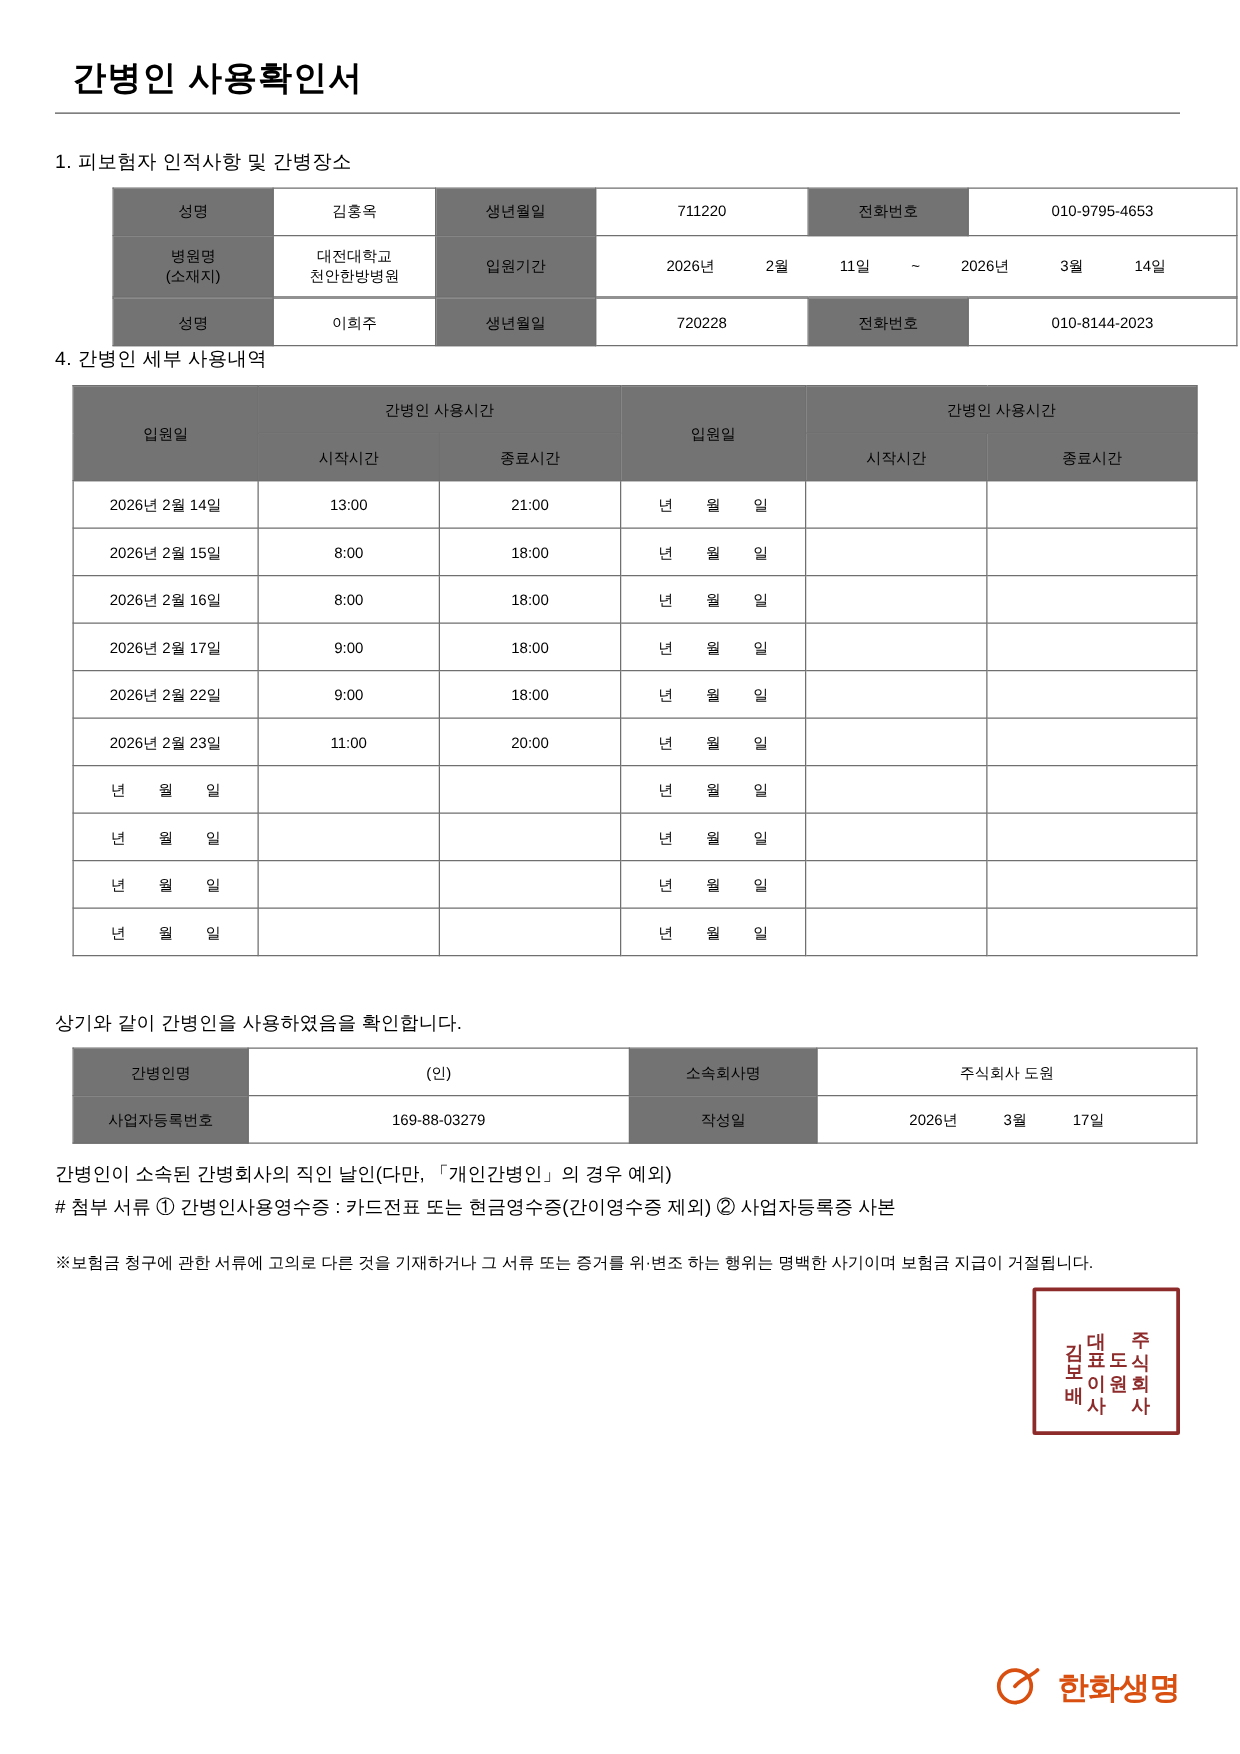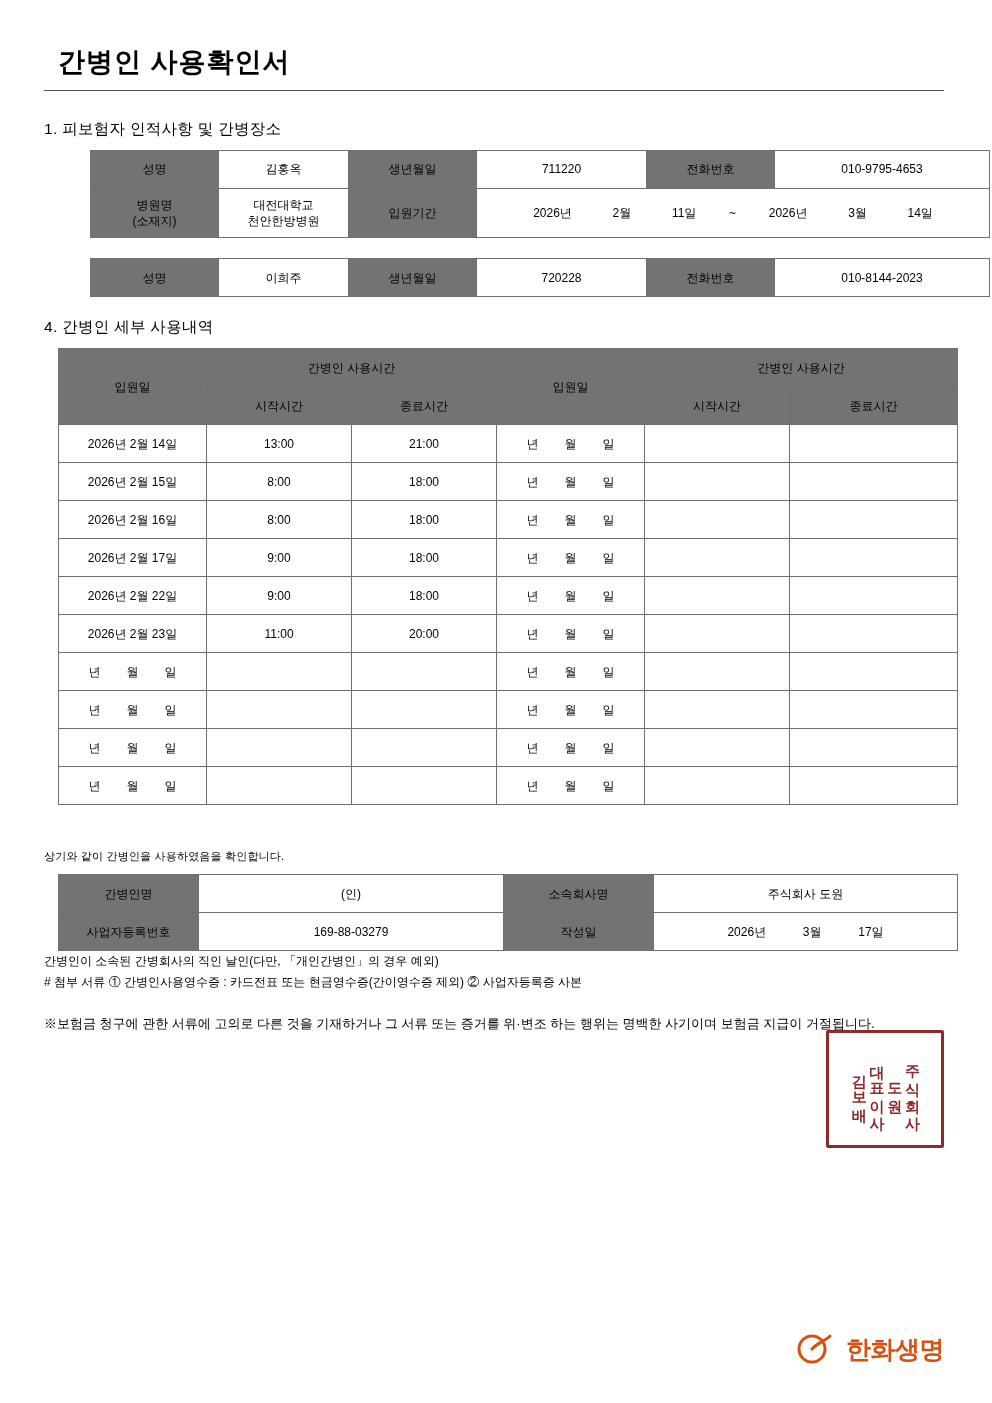--- a/index.html
+++ b/index.html
@@ -31,21 +31,20 @@
   .title-rule {
     border-bottom: 1.5px solid #555;
     margin-bottom: 28px;
   }
   .section-heading {
     font-size: 15.5px;
     margin: 0 0 10px 0;
     letter-spacing: 0.3px;
   }
   .section-block {
-    margin-bottom: 20px;
   }
   table.grid {
     border-collapse: collapse;
     width: 100%;
     table-layout: fixed;
   }
   table.grid td, table.grid th {
     border: 1px solid #6f6f6f;
     font-size: 12px;
     font-weight: normal;
@@ -64,21 +63,21 @@
     width: 854px;
   }
   .lbl { background: #737373; }
   .two-line { line-height: 1.45; }
   .date-row .seg { padding: 0 2px; }
   .sp-1 { display:inline-block; width: 26px; }
   .sp-2 { display:inline-block; width: 30px; }
   .sp-3 { display:inline-block; width: 22px; }
 
   .confirm-line {
-    font-size: 11px;
+    font-size: 15px;
     margin: 44px 0 10px 0;
     letter-spacing: 0.2px;
   }
   .stamp {
     position: absolute;
     right: 48px;
     top: 1030px;
     width: 118px;
     height: 118px;
     border: 3px solid #8d2b2b;
@@ -95,21 +94,22 @@
   }
   .stamp .col {
     writing-mode: vertical-rl;
     text-orientation: upright;
     font-size: 15px;
     font-weight: bold;
     letter-spacing: 2px;
     line-height: 1.05;
   }
   .notes {
-    font-size: 12px;
+    margin-top: 12px;
+    font-size: 15px;
     line-height: 1.7;
   }
   .warn {
     margin-top: 22px;
     font-size: 13px;
     line-height: 1.6;
   }
   .brand {
     position: absolute;
     right: 48px;

